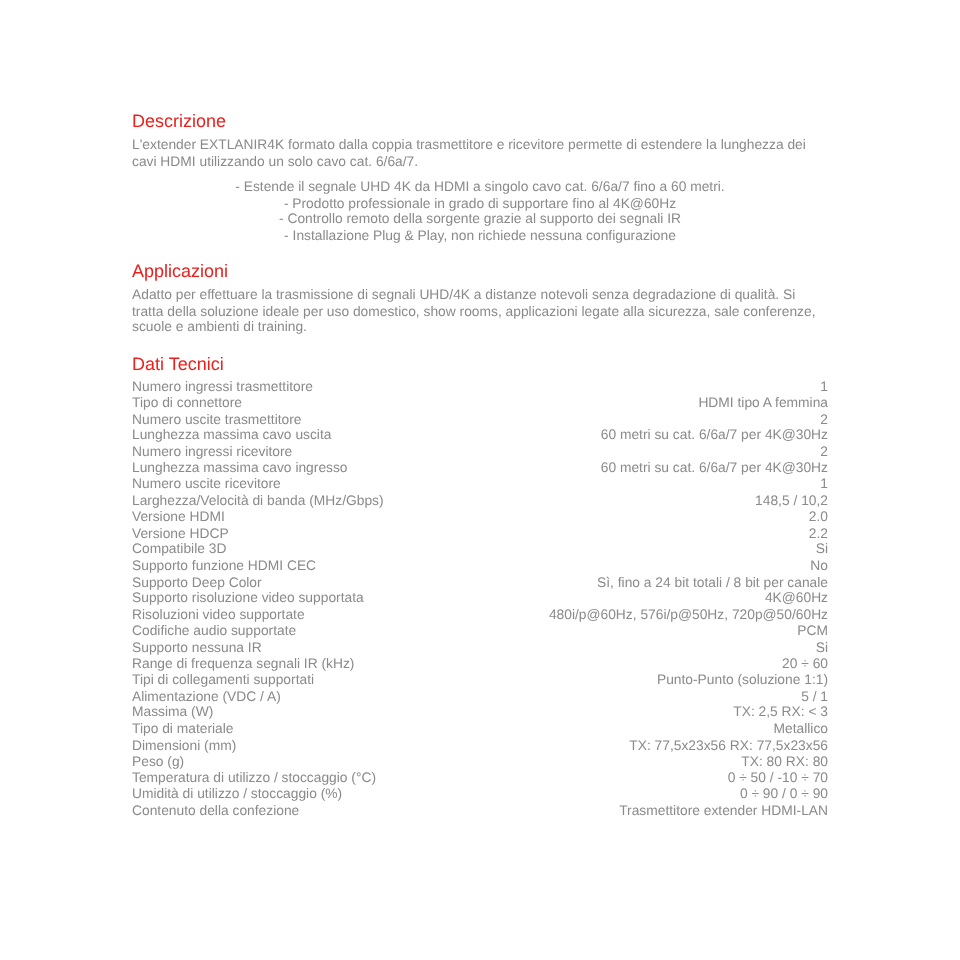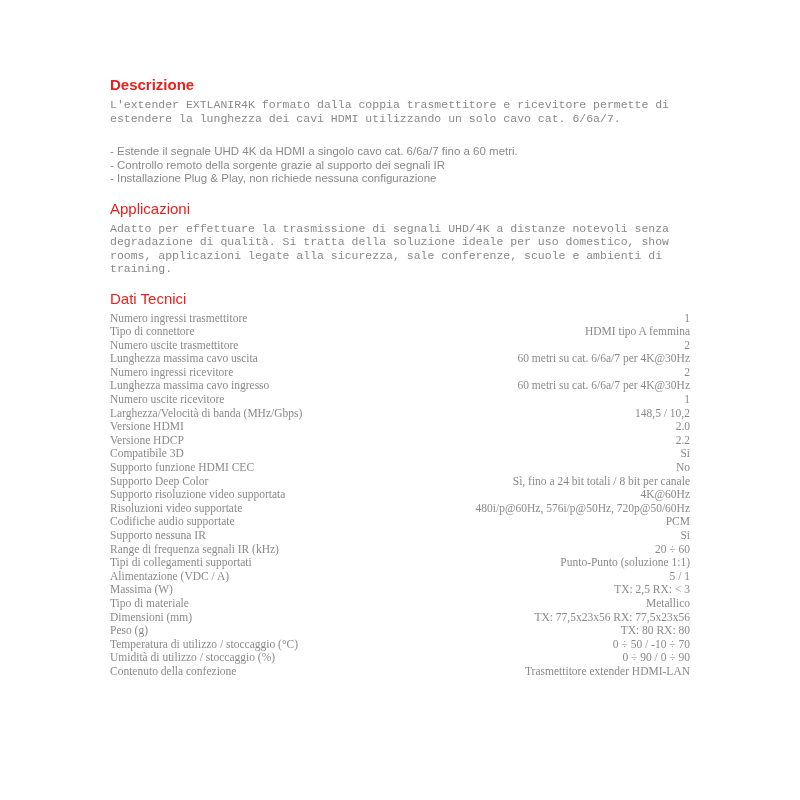--- a/index.html
+++ b/index.html
@@ -17,39 +17,38 @@
     padding-top: 77px;
     box-sizing: border-box;
   }
   h2.sec-title {
     margin: 15px 0 6px 0;
     font-size: 15px;
     line-height: 15px;
     font-weight: 400;
     color: #e8211d;
   }
-  h2.sec-title.first { margin-top: 0; font-weight: bold; }
+  h2.sec-title.first { margin-top: 17px; }
   p.body-text {
     margin: 0;
     font-size: 11.5px;
     line-height: 13.5px;
     color: #8a8a8a;
-    font-family: Liberation Mono, monospace;
   }
   .bullet-list {
-    margin-top: 20px;
+    margin-top: 8px;
+    text-align: center;
   }
   .bullet-line {
     font-size: 11.5px;
     line-height: 13.5px;
     color: #8a8a8a;
   }
   .spec-table {
     margin-top: 0;
-    font-family: Liberation Serif, serif;
   }
   .spec-row {
     display: flex;
     justify-content: space-between;
     align-items: baseline;
     font-size: 11.5px;
     line-height: 13.6px;
     color: #8a8a8a;
     white-space: nowrap;
   }
@@ -62,20 +61,21 @@
 <div class="page">
 
   <section>
     <h2 class="sec-title first">Descrizione</h2>
     <p class="body-text">L'extender EXTLANIR4K formato dalla coppia trasmettitore e ricevitore permette di estendere la lunghezza dei cavi HDMI utilizzando un solo cavo cat. 6/6a/7.</p>
   </section>
 
   <section>
     <div class="bullet-list">
       <div class="bullet-line">- Estende il segnale UHD 4K da HDMI a singolo cavo cat. 6/6a/7 fino a 60 metri.</div>
+      <div class="bullet-line">- Prodotto professionale in grado di supportare fino al 4K@60Hz</div>
       <div class="bullet-line">- Controllo remoto della sorgente grazie al supporto dei segnali IR</div>
       <div class="bullet-line">- Installazione Plug &amp; Play, non richiede nessuna configurazione</div>
     </div>
   </section>
 
   <section>
     <h2 class="sec-title">Applicazioni</h2>
     <p class="body-text">Adatto per effettuare la trasmissione di segnali UHD/4K a distanze notevoli senza degradazione di qualità. Si tratta della soluzione ideale per uso domestico, show rooms, applicazioni legate alla sicurezza, sale conferenze, scuole e ambienti di training.</p>
   </section>
 

